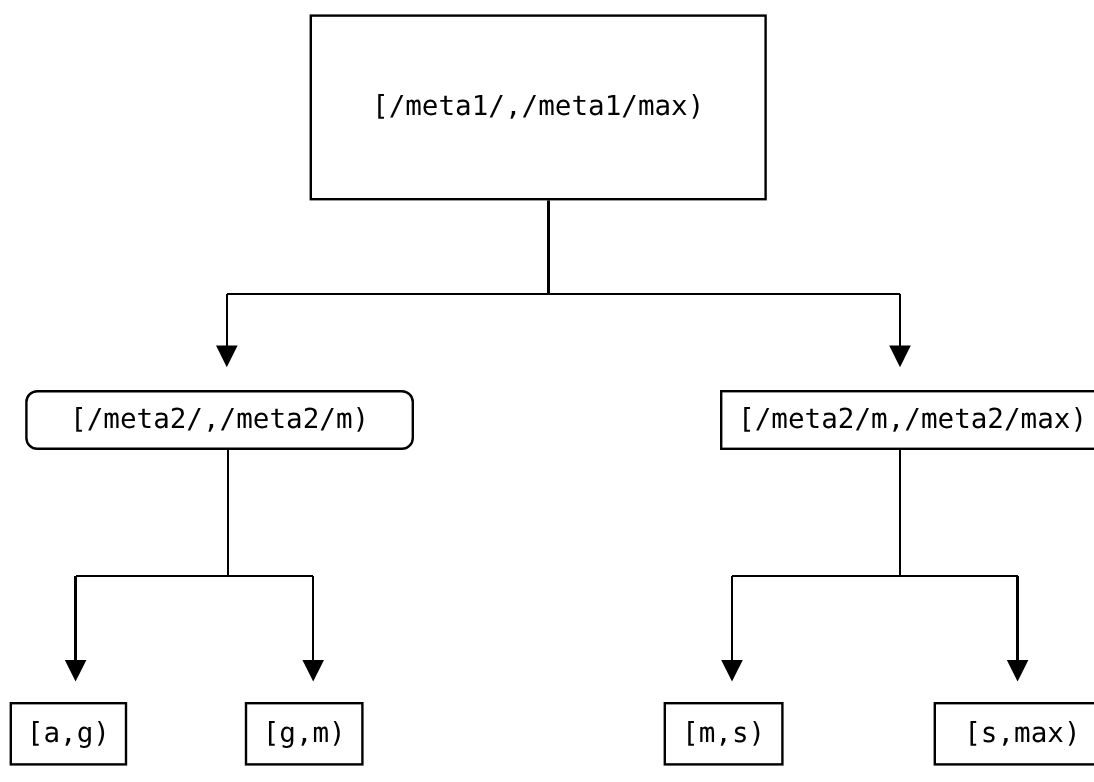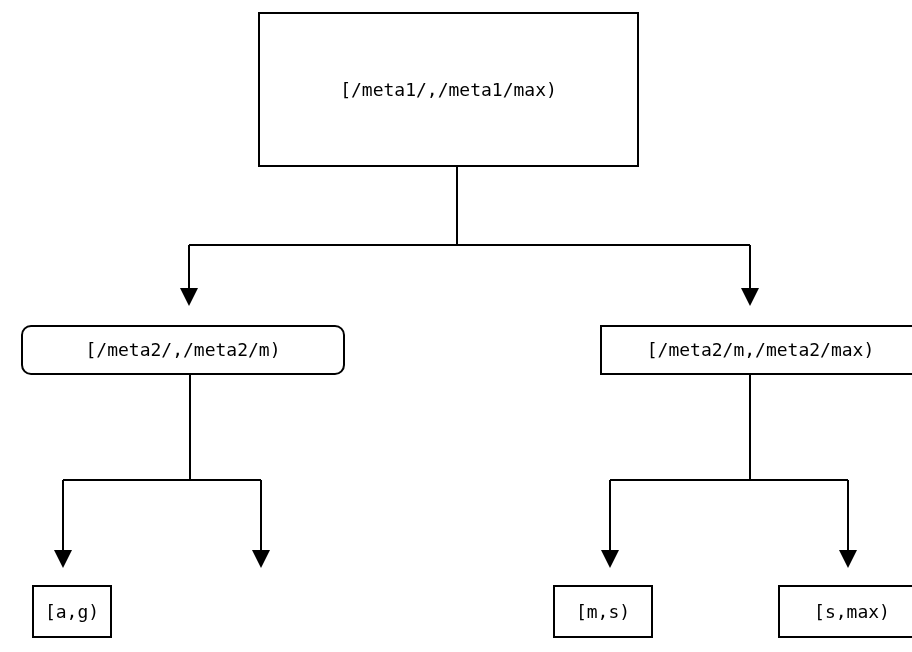--- a/index.html
+++ b/index.html
@@ -18,30 +18,30 @@
   .node {
     position: absolute;
     box-sizing: border-box;
     border: 2px solid #000000;
     background: #ffffff;
     display: flex;
     align-items: center;
     justify-content: center;
     color: #000000;
     font-family: "DejaVu Sans Mono", "Liberation Mono", monospace;
-    font-size: 18px;
+    font-size: 23px;
     line-height: 1;
     letter-spacing: 0px;
     white-space: pre;
   }
   .node-root   { left: 258px; top: 12px;  width: 381px; height: 155px; }
   .node-mid-l  { left: 21px;  top: 325px; width: 324px; height: 50px; border-radius: 10px; }
   .node-mid-r  { left: 580px; top: 325px; width: 321px; height: 50px; margin-left: 20px; }
   .node-leaf   { height: 53px; }
-  .node-leaf-1 { left: 8px;   top: 585px; width: 80px; margin-left: 24px; }
+  .node-leaf-1 { left: 8px;   top: 585px; width: 98px; }
   .node-leaf-2 { left: 204px; top: 585px; width: 99px; }
   .node-leaf-3 { left: 553px; top: 585px; width: 100px; }
   .node-leaf-4 { left: 778px; top: 585px; width: 148px; }
 
   .edge-svg {
     position: absolute;
     left: 0;
     top: 0;
     width: 912px;
     height: 652px;
@@ -99,20 +99,23 @@
   </div>
 
   <div class="node node-mid-r">
     <span>[/meta2/m,/meta2/max)</span>
   </div>
 
   <div class="node node-leaf node-leaf-1">
     <span>[a,g)</span>
   </div>
 
+  <div class="node node-leaf node-leaf-2">
+    <span>[g,m)</span>
+  </div>
 
   <div class="node node-leaf node-leaf-3">
     <span>[m,s)</span>
   </div>
 
   <div class="node node-leaf node-leaf-4">
     <span>[s,max)</span>
   </div>
 
 </div>

